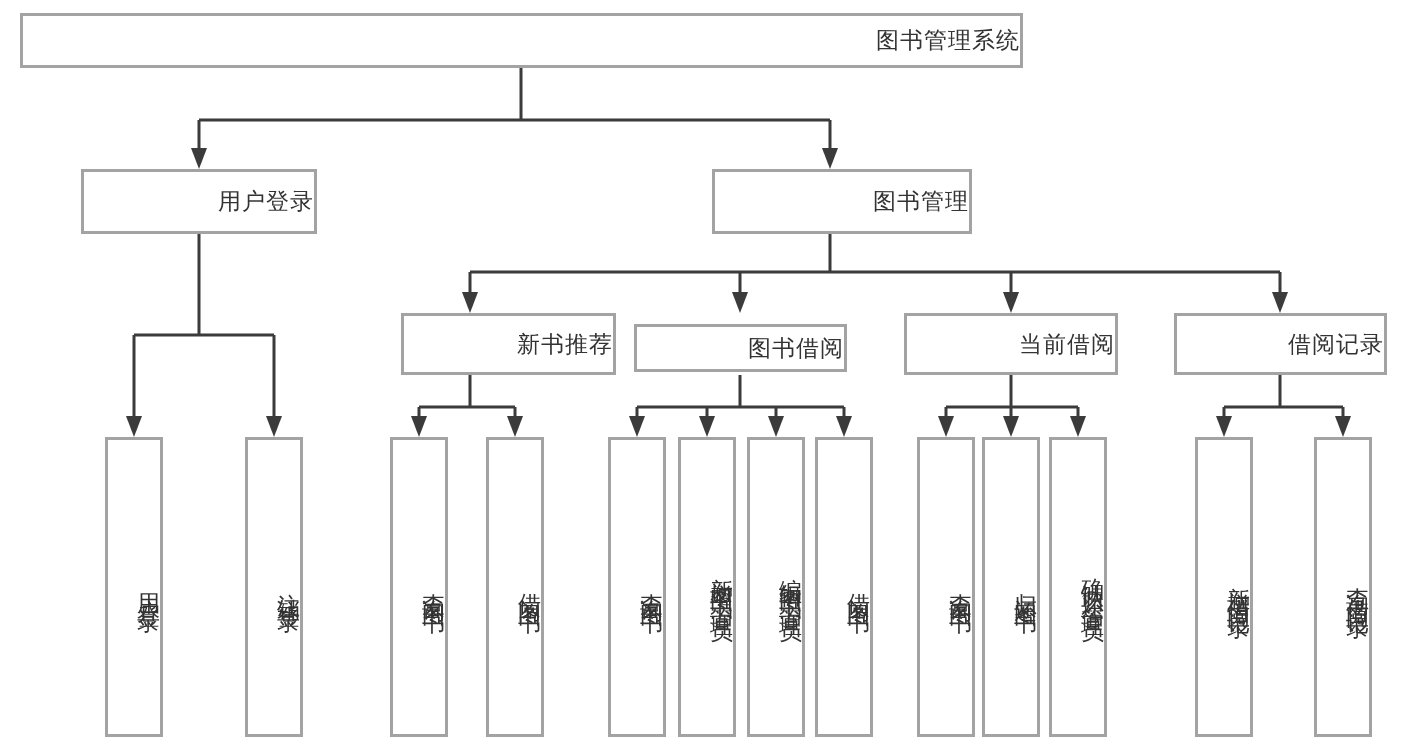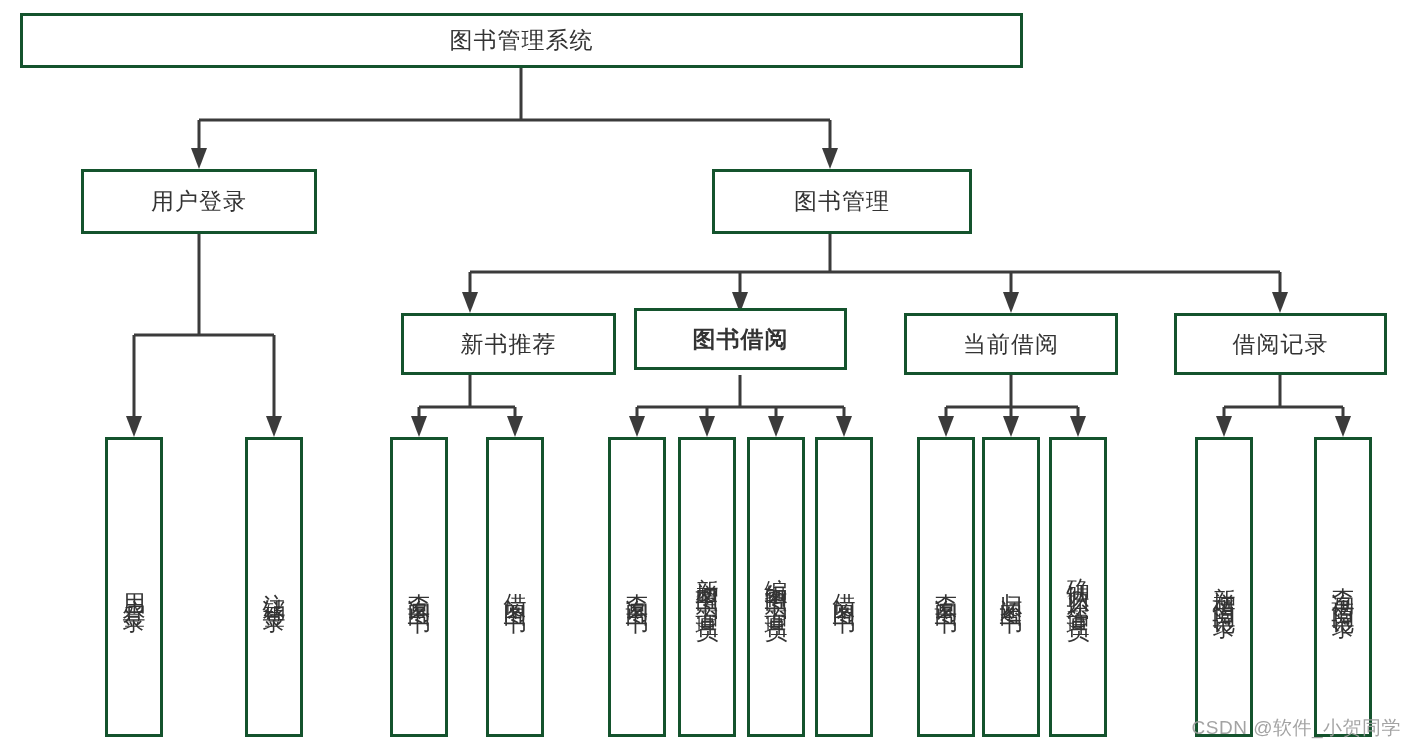--- a/index.html
+++ b/index.html
@@ -20,25 +20,25 @@
   .connectors {
     position: absolute;
     left: 0;
     top: 0;
     width: 1405px;
     height: 747px;
   }
   .node {
     position: absolute;
     box-sizing: border-box;
-    border: 3px solid #14532d;
+    border: 3px solid #a3a3a3;
     background: #ffffff;
     display: flex;
     align-items: center;
-    justify-content: center;
+    justify-content: flex-end;
     color: #333333;
   }
   .node.h {
     font-size: 23px;
     letter-spacing: 1px;
     white-space: nowrap;
   }
   .node.leaf {
     width: 58px;
     top: 437px;
@@ -53,21 +53,21 @@
     color: #333333;
     white-space: nowrap;
   }
   
   .n-root   { left: 20px;   top: 13px;  width: 1003px; height: 55px; }
   
   .n-l1-a   { left: 81px;   top: 169px; width: 236px;  height: 65px; }
   .n-l1-b   { left: 712px;  top: 169px; width: 260px;  height: 65px; }
   
   .n-l2-a   { left: 363px;  top: 313px; width: 215px;  height: 62px; margin-left: 38px; }
-  .n-l2-b   { left: 634px;  top: 308px; width: 213px;  height: 62px; font-weight: bold; }
+  .n-l2-b   { left: 634px;  top: 324px; width: 213px;  height: 48px; }
   .n-l2-c   { left: 904px;  top: 313px; width: 214px;  height: 62px; }
   .n-l2-d   { left: 1174px; top: 313px; width: 213px;  height: 62px; }
   
   .n-lf-01  { left: 105px; }
   .n-lf-02  { left: 245px; }
   .n-lf-03  { left: 390px; }
   .n-lf-04  { left: 486px; }
   .n-lf-05  { left: 608px; }
   .n-lf-06  { left: 678px; }
   .n-lf-07  { left: 747px; }
@@ -191,15 +191,14 @@
   <div class="node leaf n-lf-11">
     <span class="vtext">确认归还（管理员）</span>
   </div>
   <div class="node leaf n-lf-12">
     <span class="vtext">新增借阅记录</span>
   </div>
   <div class="node leaf n-lf-13">
     <span class="vtext">查询借阅记录</span>
   </div>
 
-  <div class="watermark">CSDN @软件_小贺同学</div>
 
 </div>
 
 </body></html>

